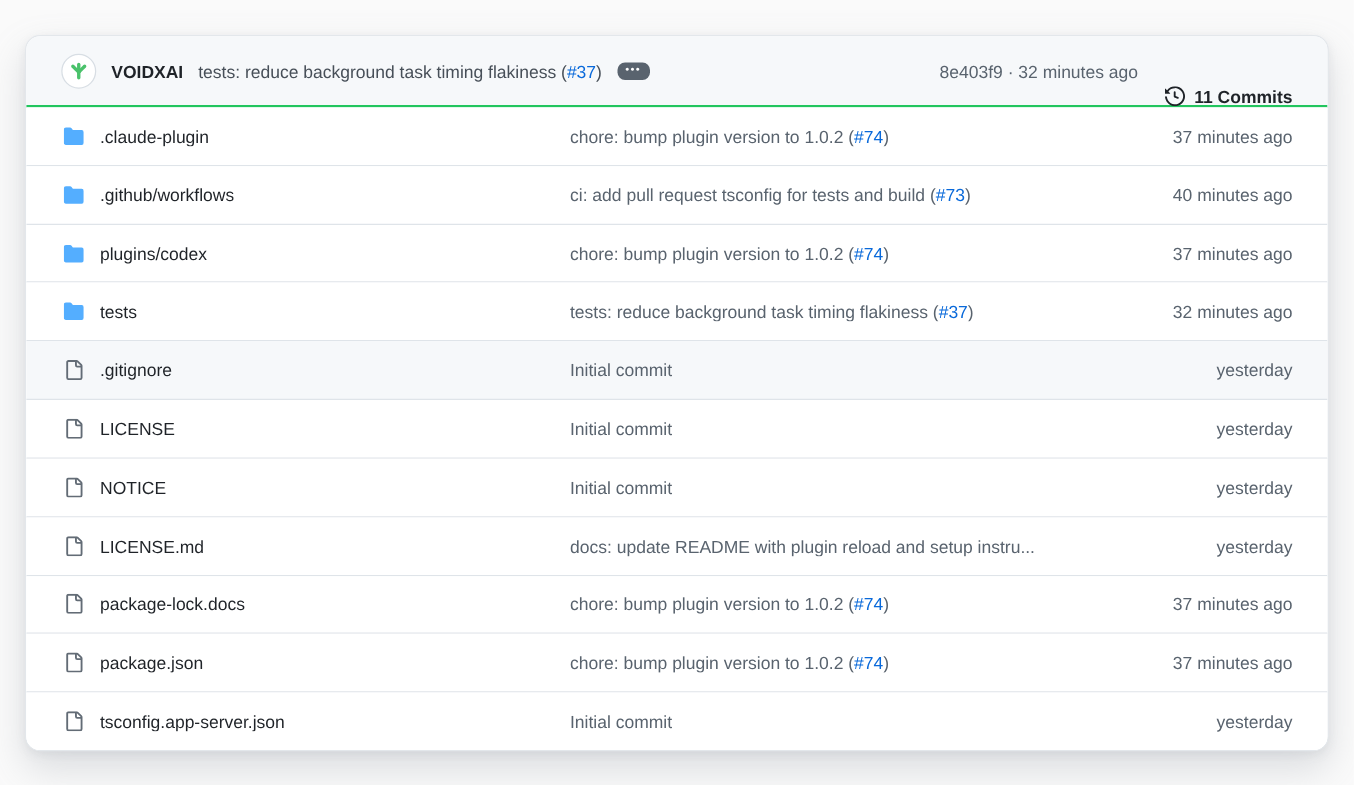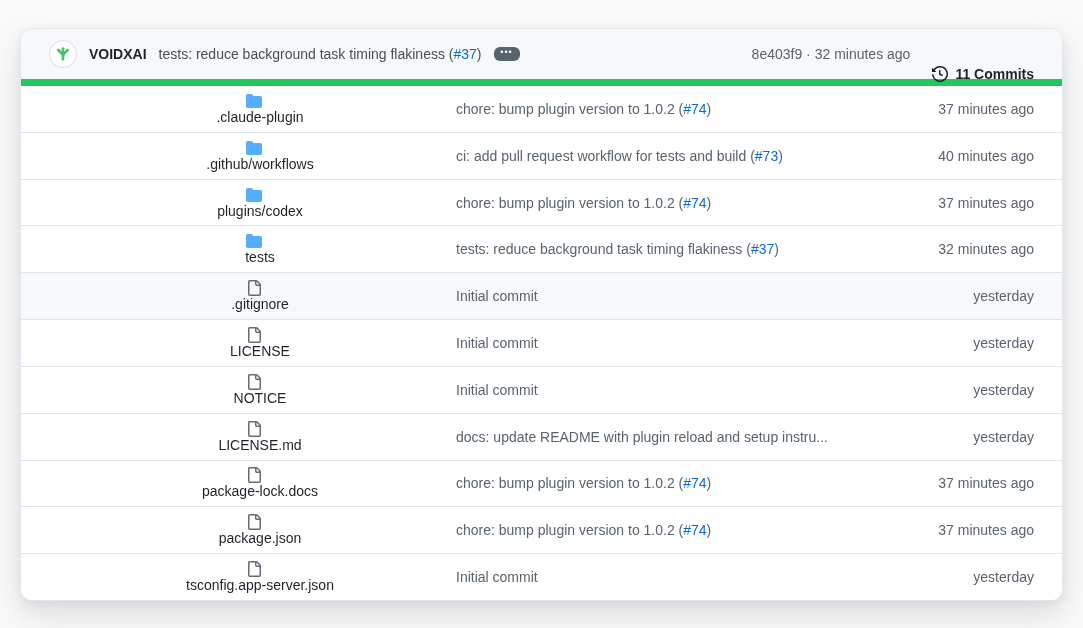--- a/index.html
+++ b/index.html
@@ -20,21 +20,21 @@
     box-shadow: 0 14px 30px rgba(140,149,159,0.28), 0 3px 8px rgba(140,149,159,0.14);
     overflow: hidden;
     display: flex;
     flex-direction: column;
   }
   
   .card-header {
     height: 57px;
     flex: 0 0 57px;
     background: #f6f8fa;
-    border-bottom: 7px solid #22c55e;
+    border-bottom: 2px solid #22c55e;
     display: flex;
     align-items: center;
     padding: 0 28px;
   }
   .avatar {
     width: 28px; height: 28px;
     border-radius: 50%;
     background: #ffffff;
     border: 1px solid #d8dee4;
     display: flex; align-items: center; justify-content: center;
@@ -96,21 +96,21 @@
     flex: 1;
     display: grid;
     grid-template-columns: 405px 1fr auto;
     align-items: center;
     padding: 0 28px 0 30px;
     border-bottom: 1px solid #dfe4e9;
     background: #ffffff;
   }
   .row:last-child { border-bottom: none; }
   .row.highlighted { background: #f6f8fa; }
-  .name-cell { display: flex; align-items: center; min-width: 0; flex-direction: column; }
+  .name-cell { display: flex; align-items: flex-end; min-width: 0; }
   .name-cell .icon { width: 16px; height: 16px; flex: 0 0 16px; display: none; }
   .row.type-folder .icon.folder { display: block; }
   .row.type-file .icon.file { display: block; }
   .file-name {
     margin-left: 13px;
     color: #1f2328;
     text-decoration: none;
     cursor: pointer;
     white-space: nowrap;
     overflow: hidden;
@@ -186,21 +186,21 @@
     <div class="name-cell">
       <span class="icon folder">
         <svg width="16" height="16" viewBox="0 0 16 16" fill="#54aeff">
           <path d="M1.75 1A1.75 1.75 0 0 0 0 2.75v10.5C0 14.216.784 15 1.75 15h12.5A1.75 1.75 0 0 0 16 13.25v-8.5A1.75 1.75 0 0 0 14.25 3H7.5a.25.25 0 0 1-.2-.1l-.9-1.2A1.75 1.75 0 0 0 5 1H1.75Z"></path>
         </svg>
       </span>
 
       <a class="file-name">.github/workflows</a>
     </div>
     <div class="msg-cell">
-      <a class="commit-msg"><span class="msg-text">ci: add pull request workflow for tests and build (</span><span class="pr-link">#73</span><span class="msg-suffix">)</span></a>
+      <a class="commit-msg"><span class="msg-text">ci: add pull request tsconfig for tests and build (</span><span class="pr-link">#73</span><span class="msg-suffix">)</span></a>
     </div>
     <div class="time-cell">40 minutes ago</div>
   </div>
 
   <div class="row type-folder">
     <div class="name-cell">
       <span class="icon folder">
         <svg width="16" height="16" viewBox="0 0 16 16" fill="#54aeff">
           <path d="M1.75 1A1.75 1.75 0 0 0 0 2.75v10.5C0 14.216.784 15 1.75 15h12.5A1.75 1.75 0 0 0 16 13.25v-8.5A1.75 1.75 0 0 0 14.25 3H7.5a.25.25 0 0 1-.2-.1l-.9-1.2A1.75 1.75 0 0 0 5 1H1.75Z"></path>
         </svg>

